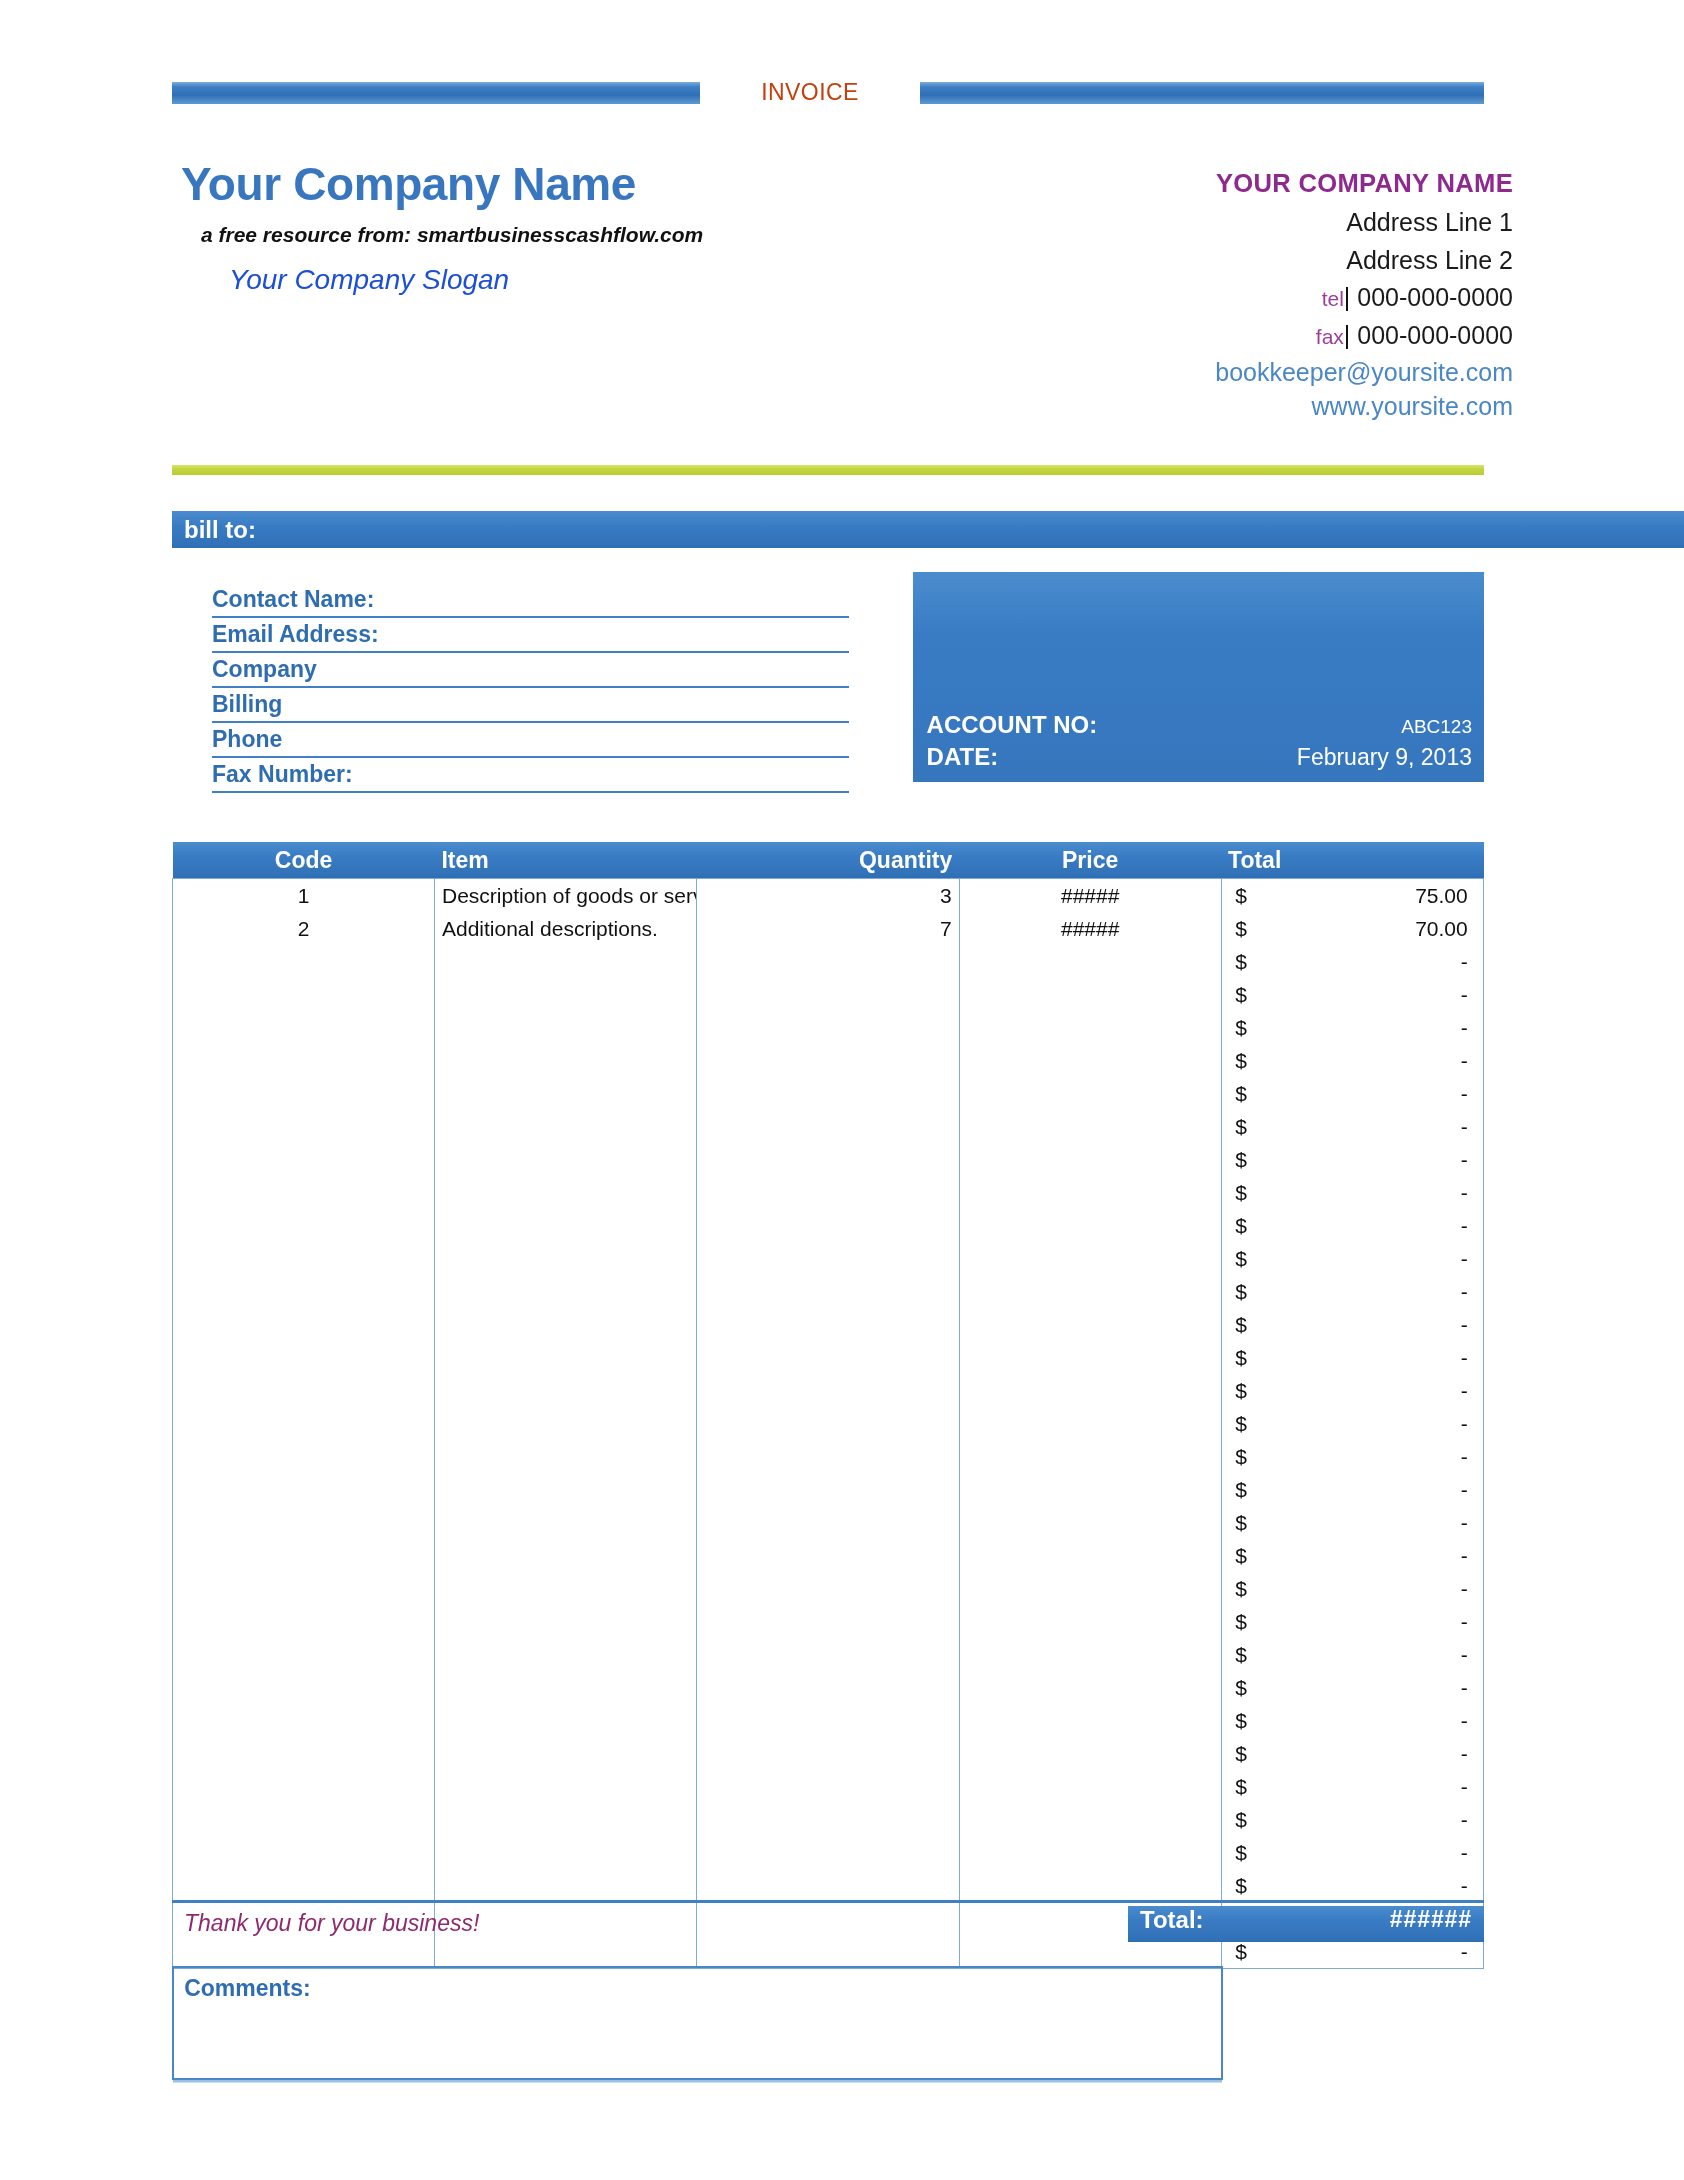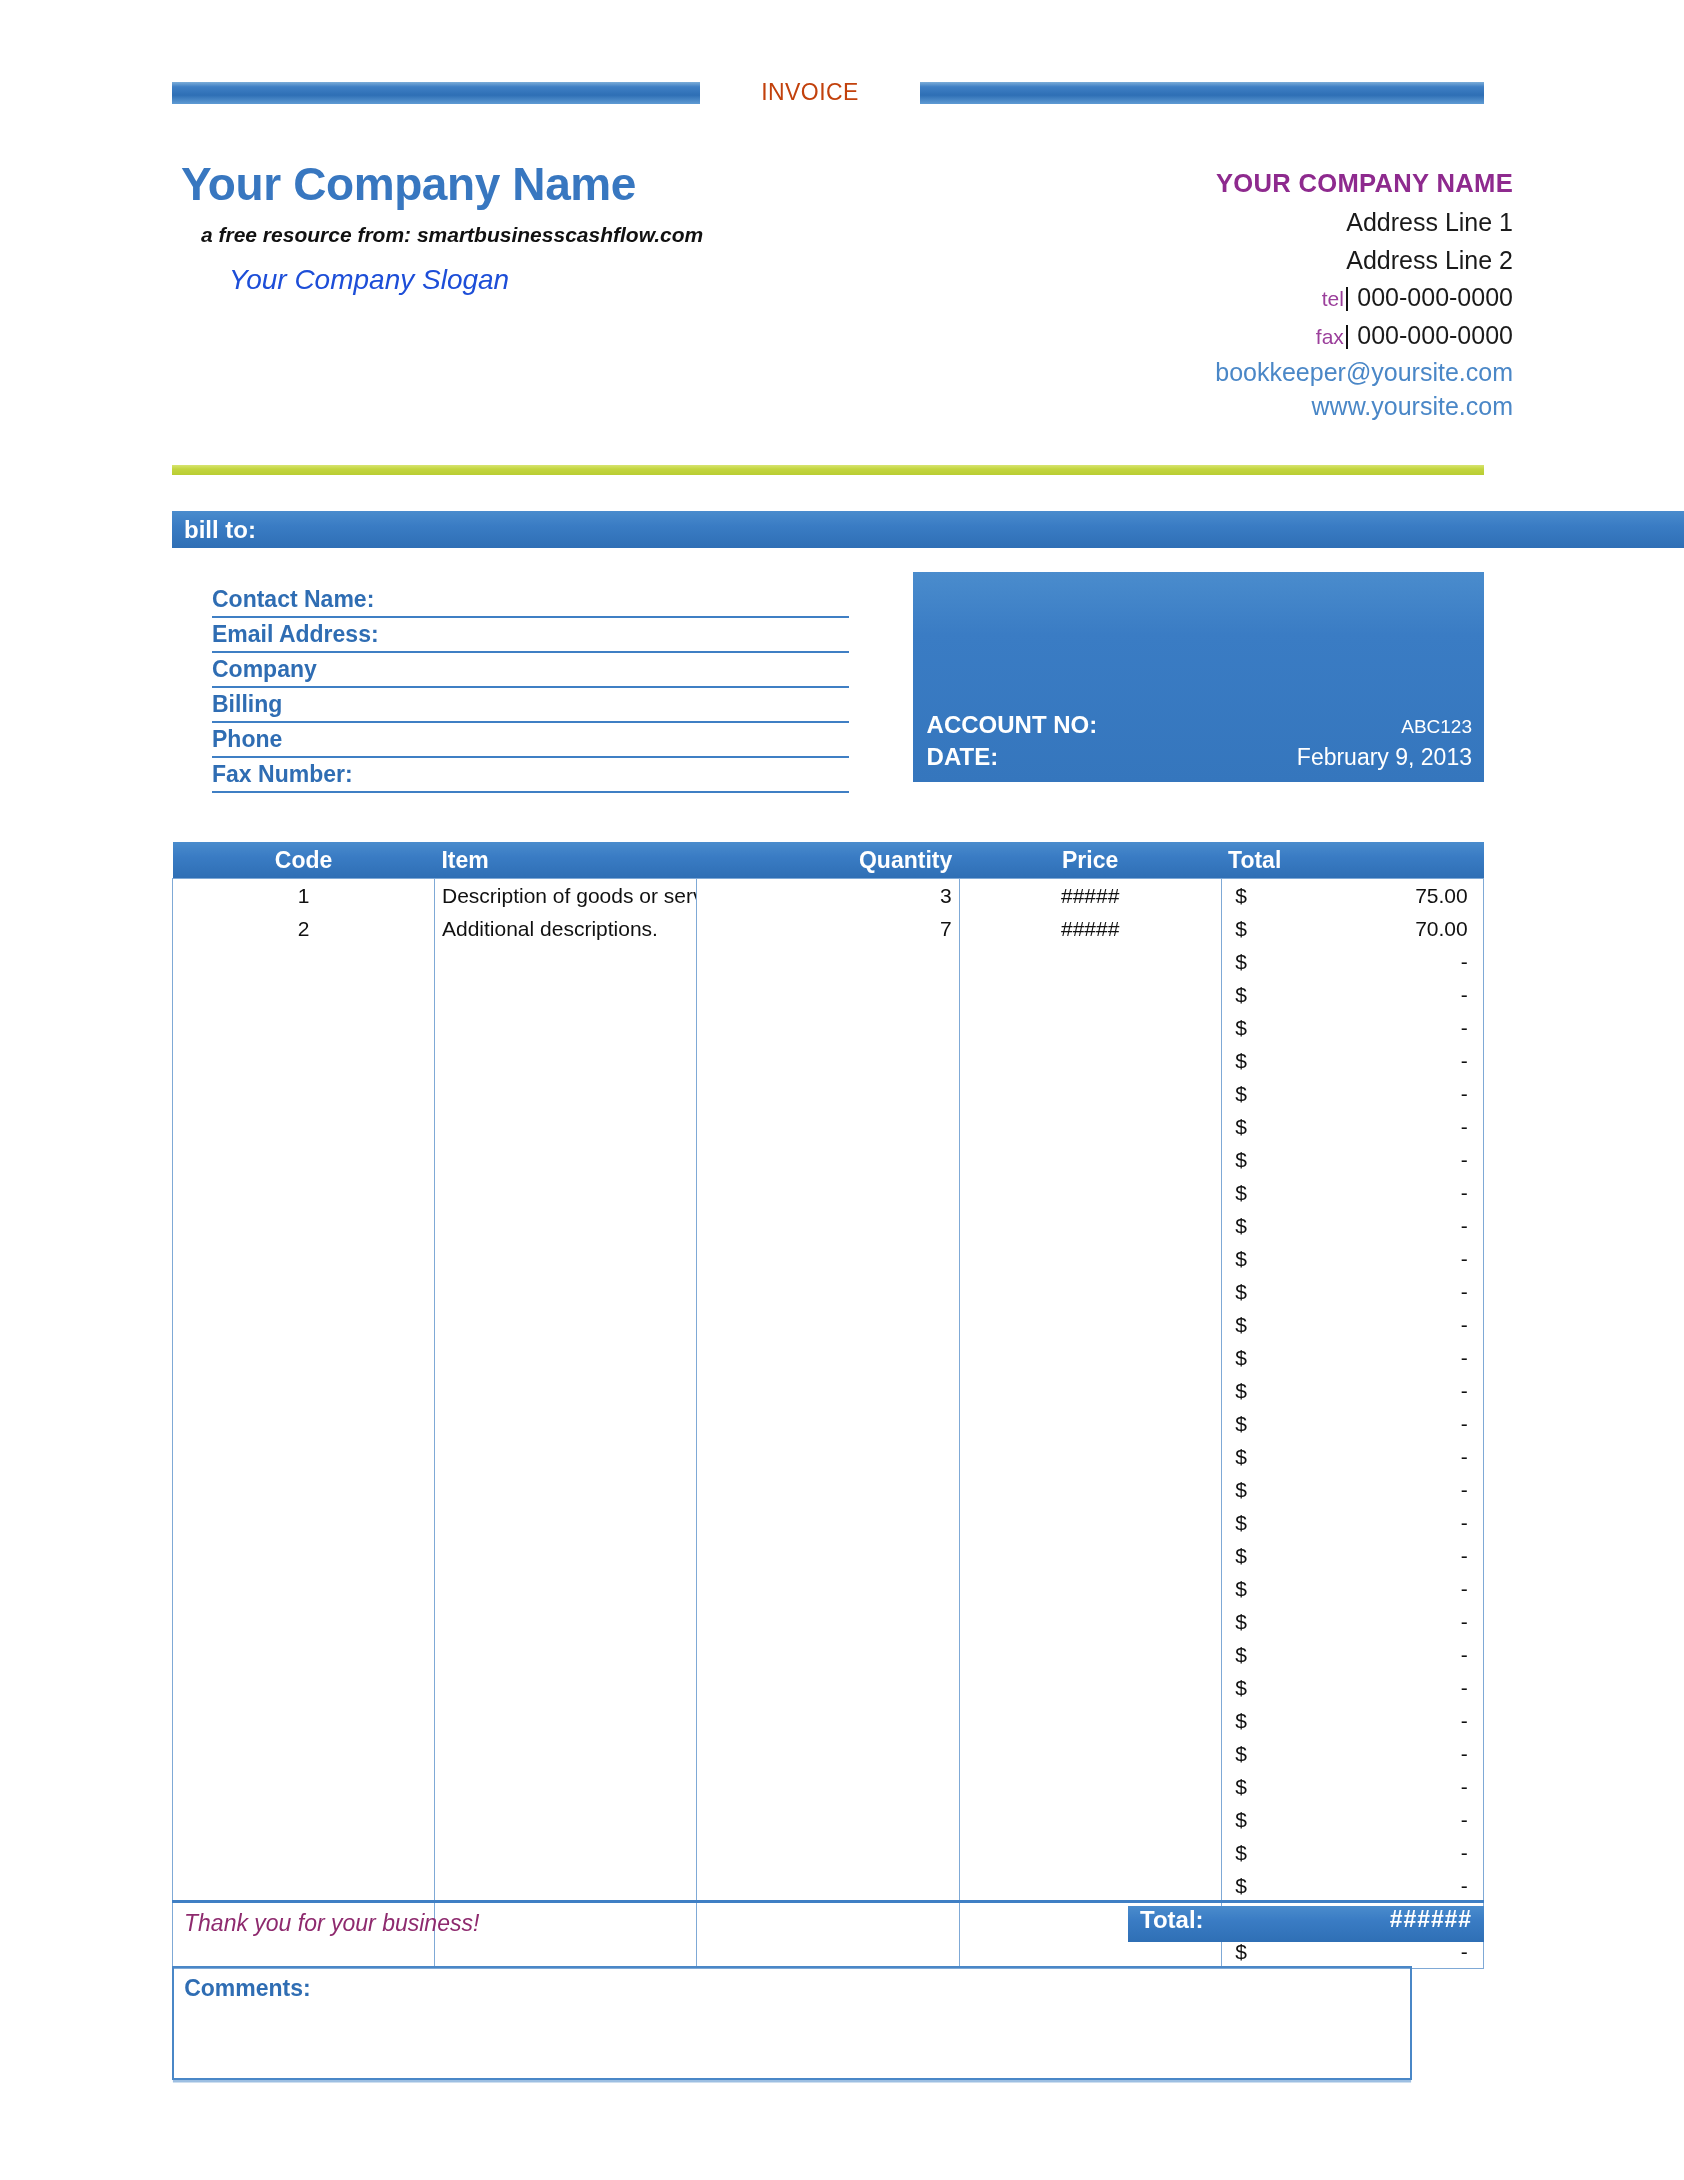--- a/index.html
+++ b/index.html
@@ -295,21 +295,21 @@
     font-size: 23px;
     font-weight: bold;
     letter-spacing: 0.9px;
   }
 
   
   .comments-box {
     position: absolute;
     left: 172px;
     top: 1966px;
-    width: 1240px;
+    width: 1051px;
     height: 114px;
     border: 2.6px solid #4a87c7;
     box-sizing: border-box;
     box-shadow: 0 3.4px 0 -0.9px #9dbfe2;
     text-align: center;
   }
   .comments-box span {
     position: absolute;
     left: 10.2px;
     top: 6.8px;

